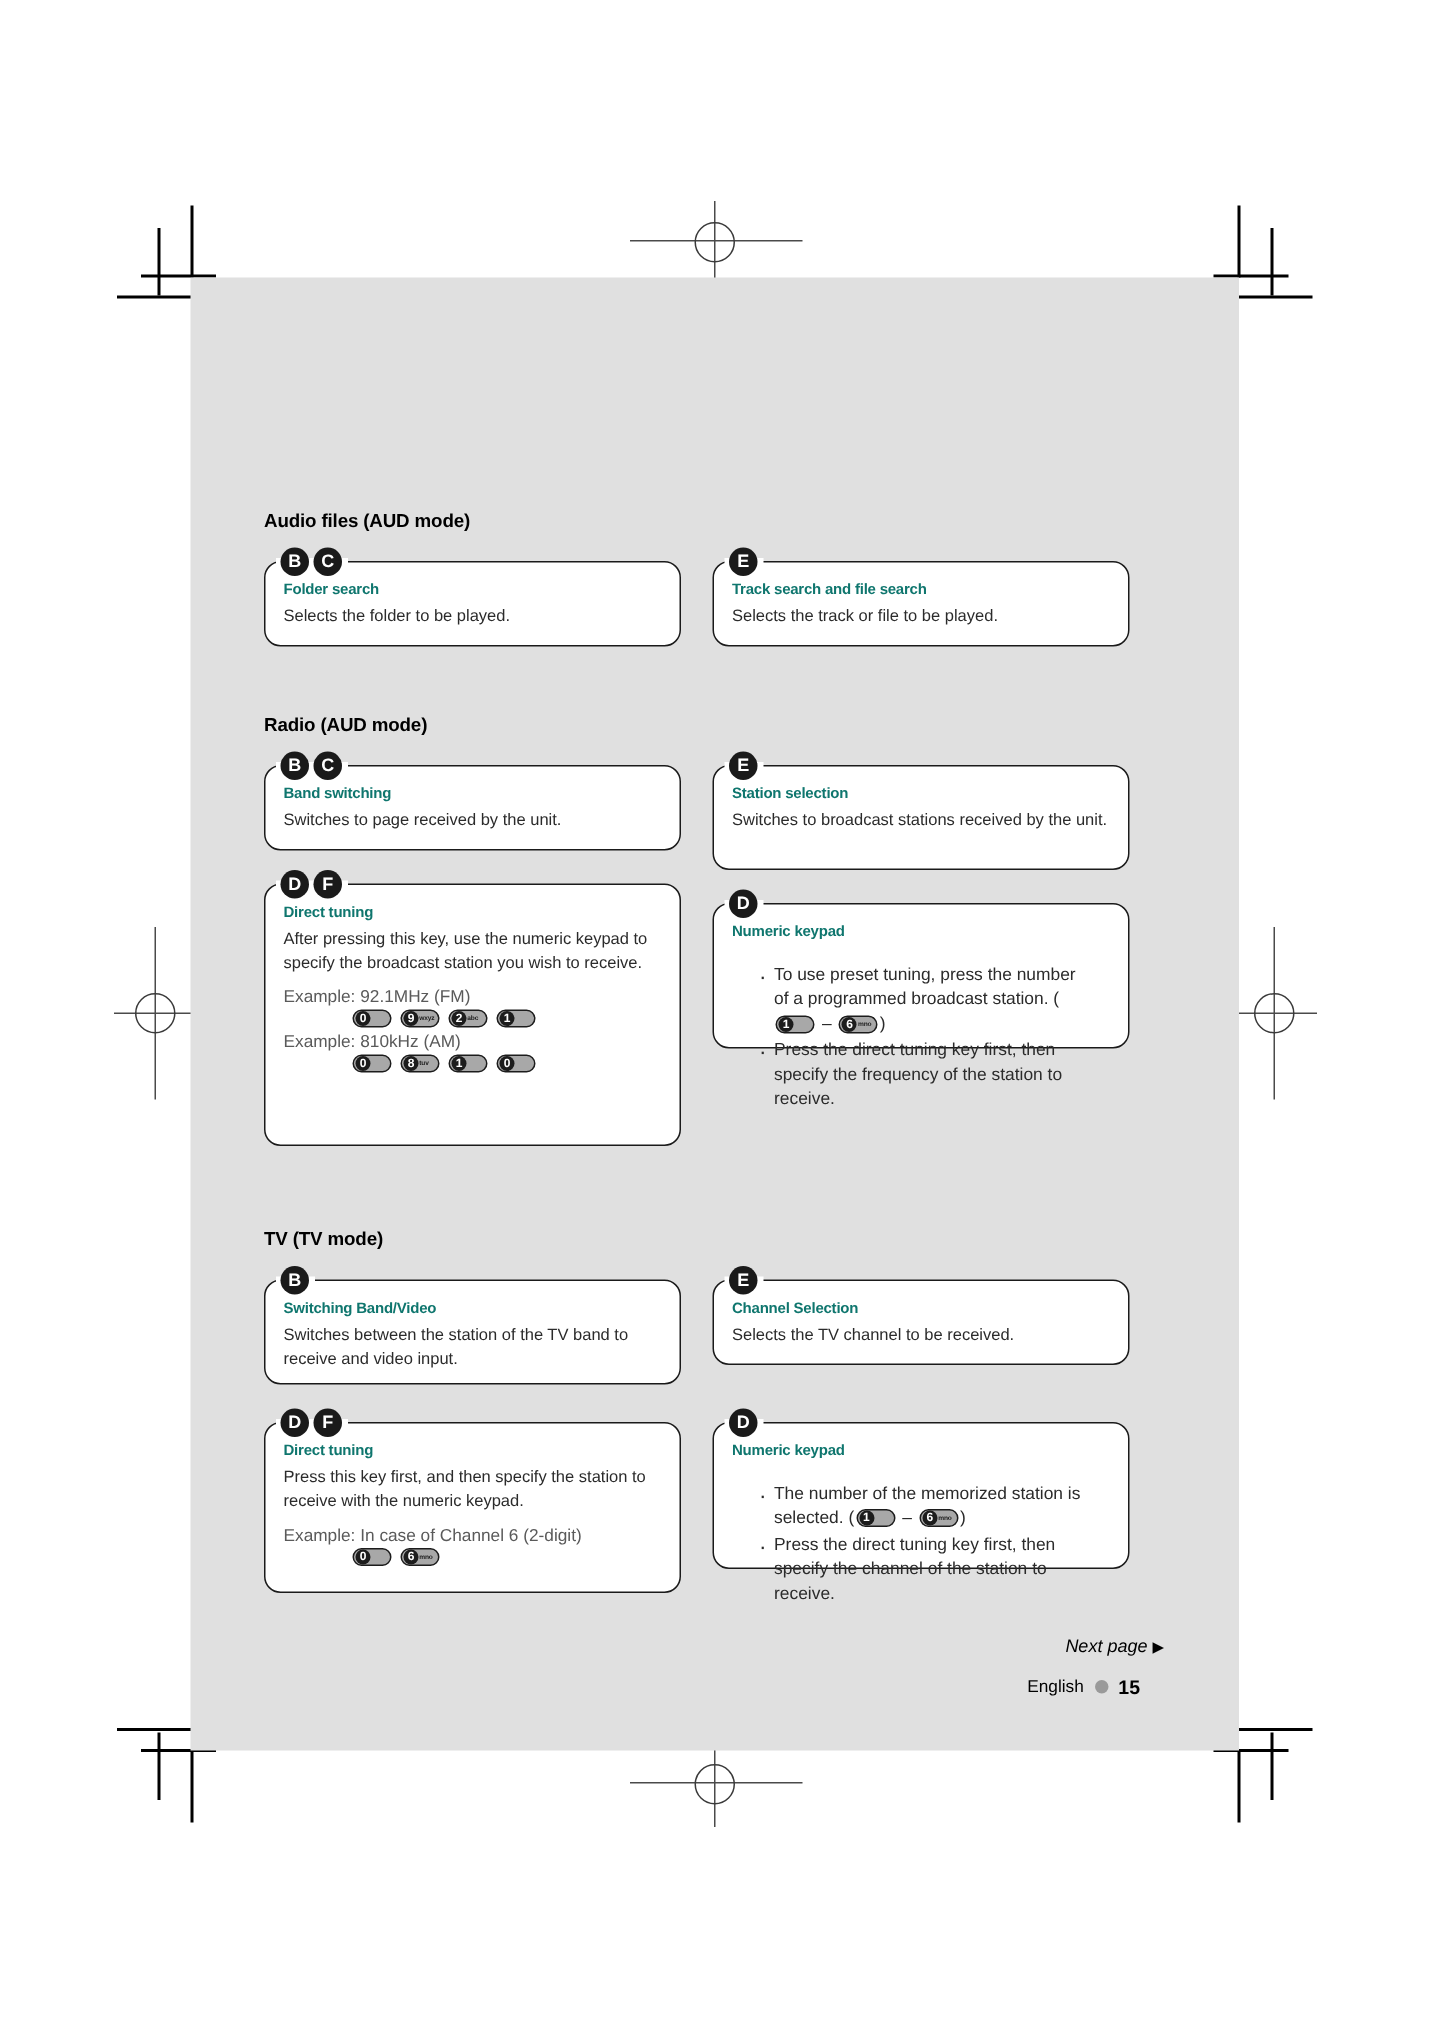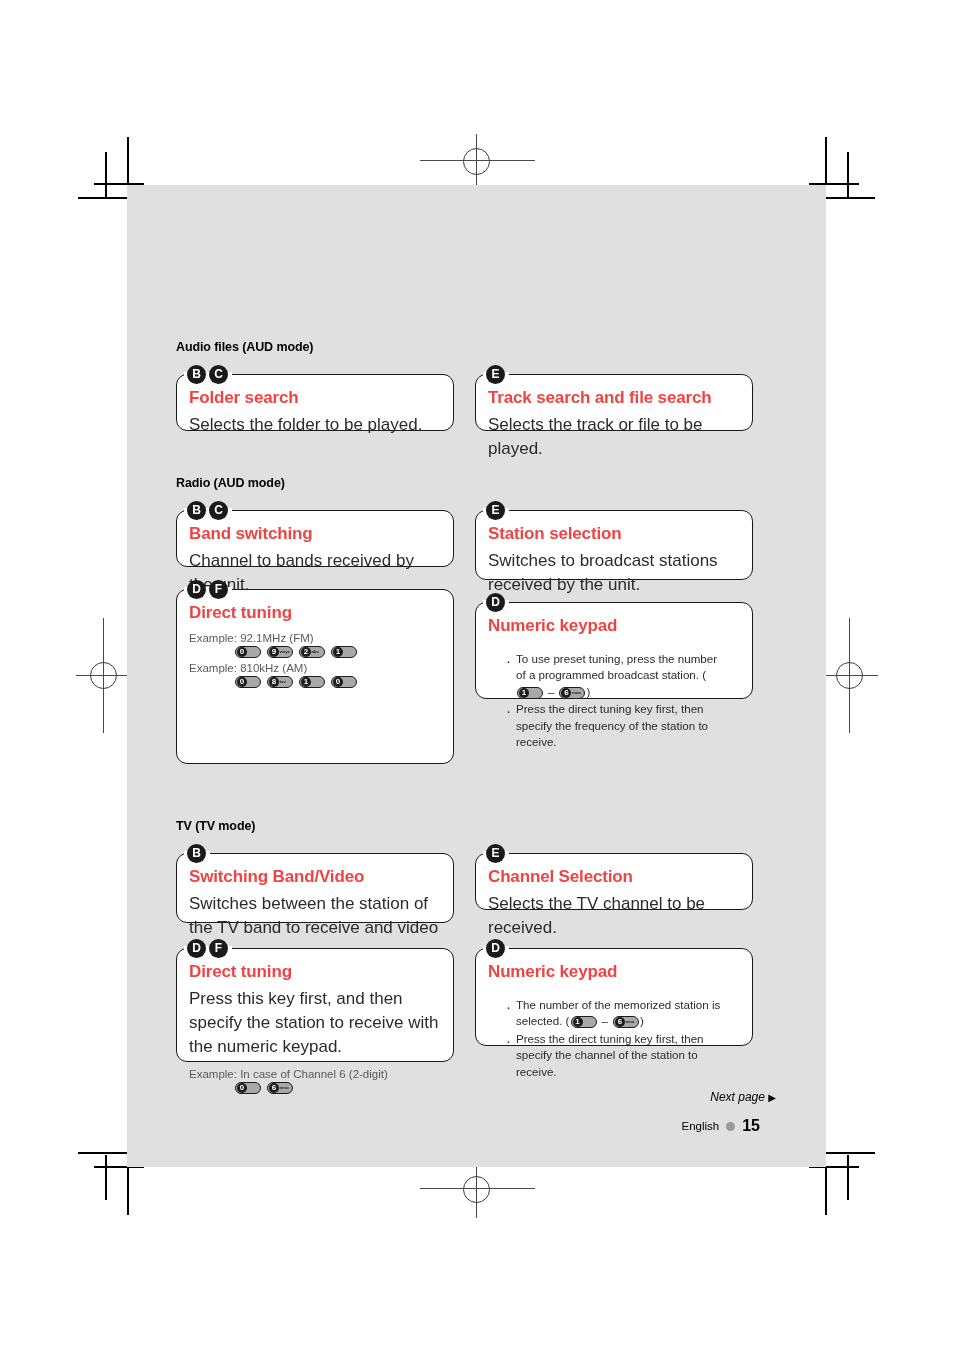--- a/index.html
+++ b/index.html
@@ -89,28 +89,28 @@
   
   .box .badge-mask {
     position: absolute;
     top: -3px; left: 7px;
     height: 5px;
     background: #ffffff;
     z-index: 2;
   }
 
   .box-title {
-    font-size: 17px;
+    font-size: 10px;
     font-weight: bold;
-    color: #ef4444;
+    color: #0f766e;
     margin: 0 0 5px 0;
     letter-spacing: -0.15px;
   }
   .box-text {
-    font-size: 17px;
+    font-size: 11px;
     color: #2b2b2b;
     line-height: 1.42;
     margin: 0;
   }
 
   ul.bullets { margin: 15px; padding: 0; list-style: none; }
   ul.bullets li {
     position: relative;
     padding-left: 13px;
     font-size: 11.6px;
@@ -198,21 +198,21 @@
     gap: 7px;
     font-size: 11.5px;
     color: #000;
   }
   .footer-dot {
     width: 9px; height: 9px;
     border-radius: 50%;
     background: #9a9a9a;
     display: inline-block;
   }
-  .footer-num { font-size: 16px; font-weight: bold; }
+  .footer-num { font-size: 13px; font-weight: bold; }
 </style>
 </head>
 <body>
 
 <div>
 
   <div class="mark" style="left:127px; top:137px; width:1.6px; height:48px;"></div>
   <div class="mark" style="left:78px; top:197px; width:50px; height:1.6px;"></div>
   <div class="mark" style="left:105px; top:152px; width:1.6px; height:45px;"></div>
   <div class="mark" style="left:94px; top:183px; width:50px; height:1.6px;"></div>
@@ -289,30 +289,31 @@
       <div class="grid" style="margin-top:20px;">
 
         <div class="col">
           <div class="box" style="height:57px;">
             <div class="badge-mask" style="width:48px;"></div>
             <div class="badges">
               <div class="badge">B</div>
               <div class="badge">C</div>
             </div>
             <p class="box-title">Band switching</p>
-            <p class="box-text">Channel to bands received by the unit.</p>
+            <p class="box-text">Switches to page received by the unit.</p>
           </div>
 
           <div class="box" style="margin-top:22px; height:175px;">
             <div class="badge-mask" style="width:48px;"></div>
             <div class="badges">
               <div class="badge">D</div>
               <div class="badge">F</div>
             </div>
             <p class="box-title">Direct tuning</p>
+            <p class="box-text">After pressing this key, use the numeric keypad to specify the broadcast station you wish to receive.</p>
 
             <p class="example-line">Example: 92.1MHz (FM)</p>
             <div class="keyrow">
                 <span class="key">
                   <span class="kdigit">0</span>
                 </span>
                 <span class="key">
                   <span class="kdigit">9</span>
                   <span class="ksub">wxyz</span>
                 </span>

